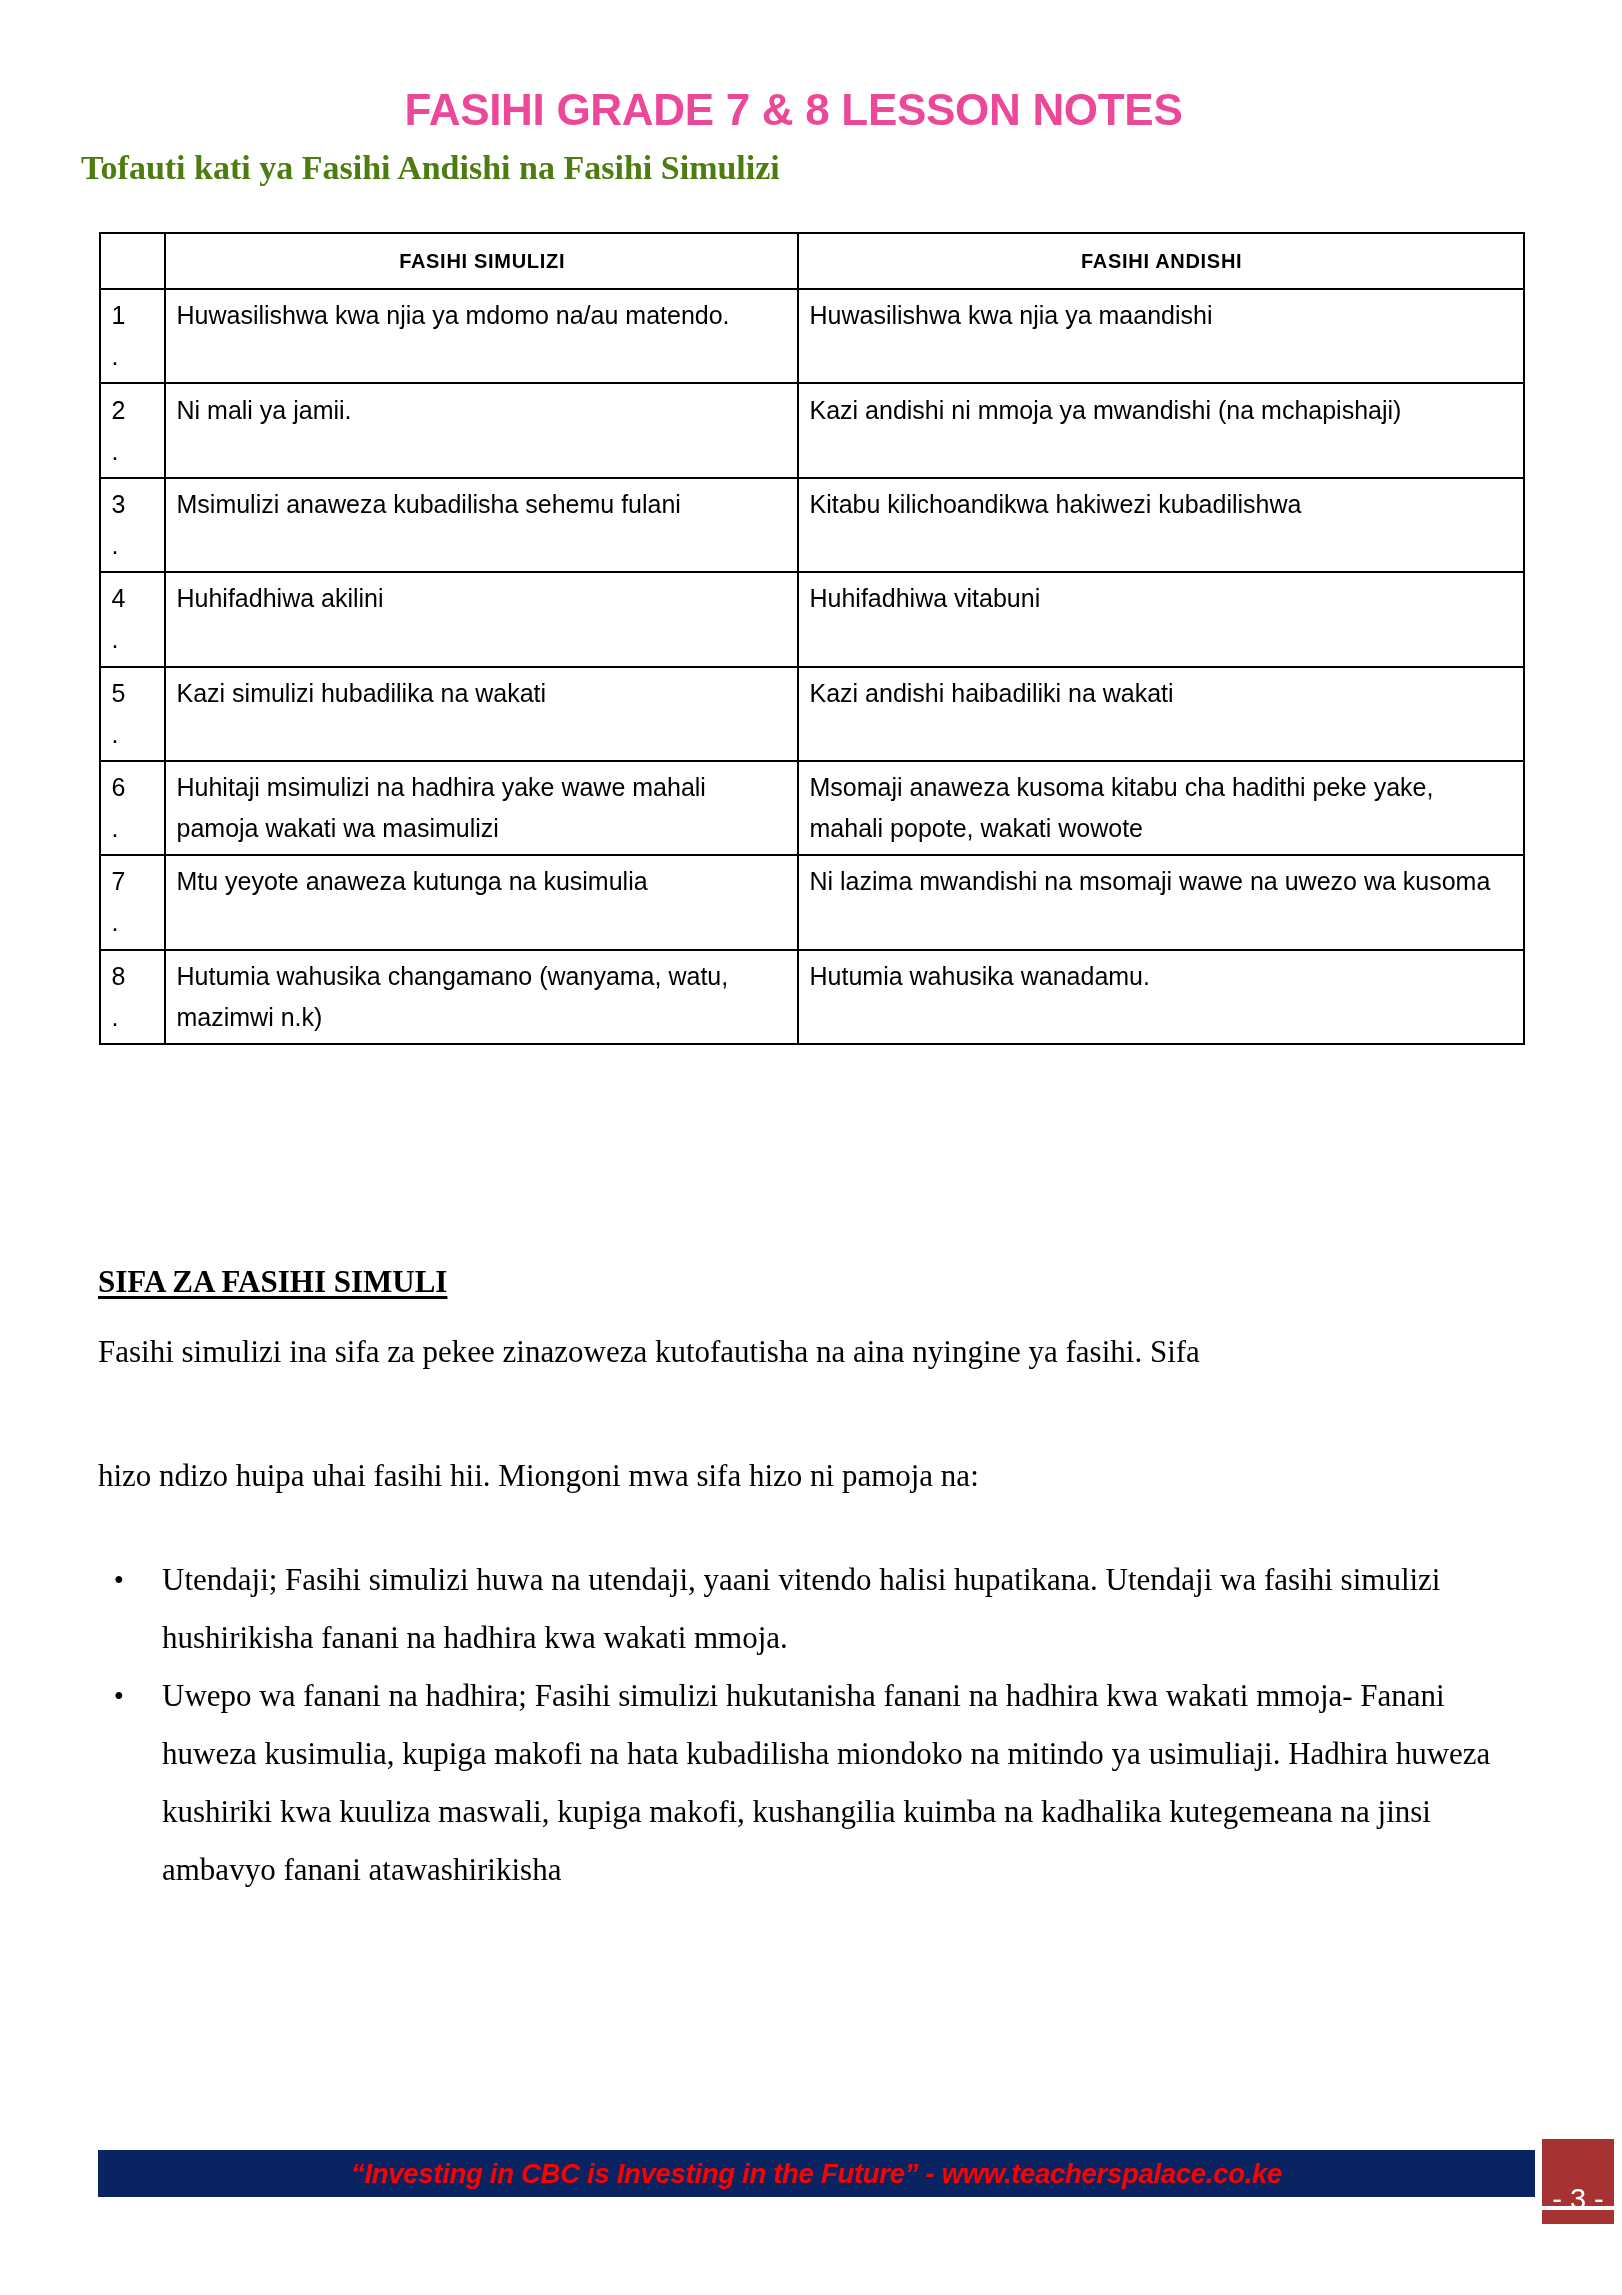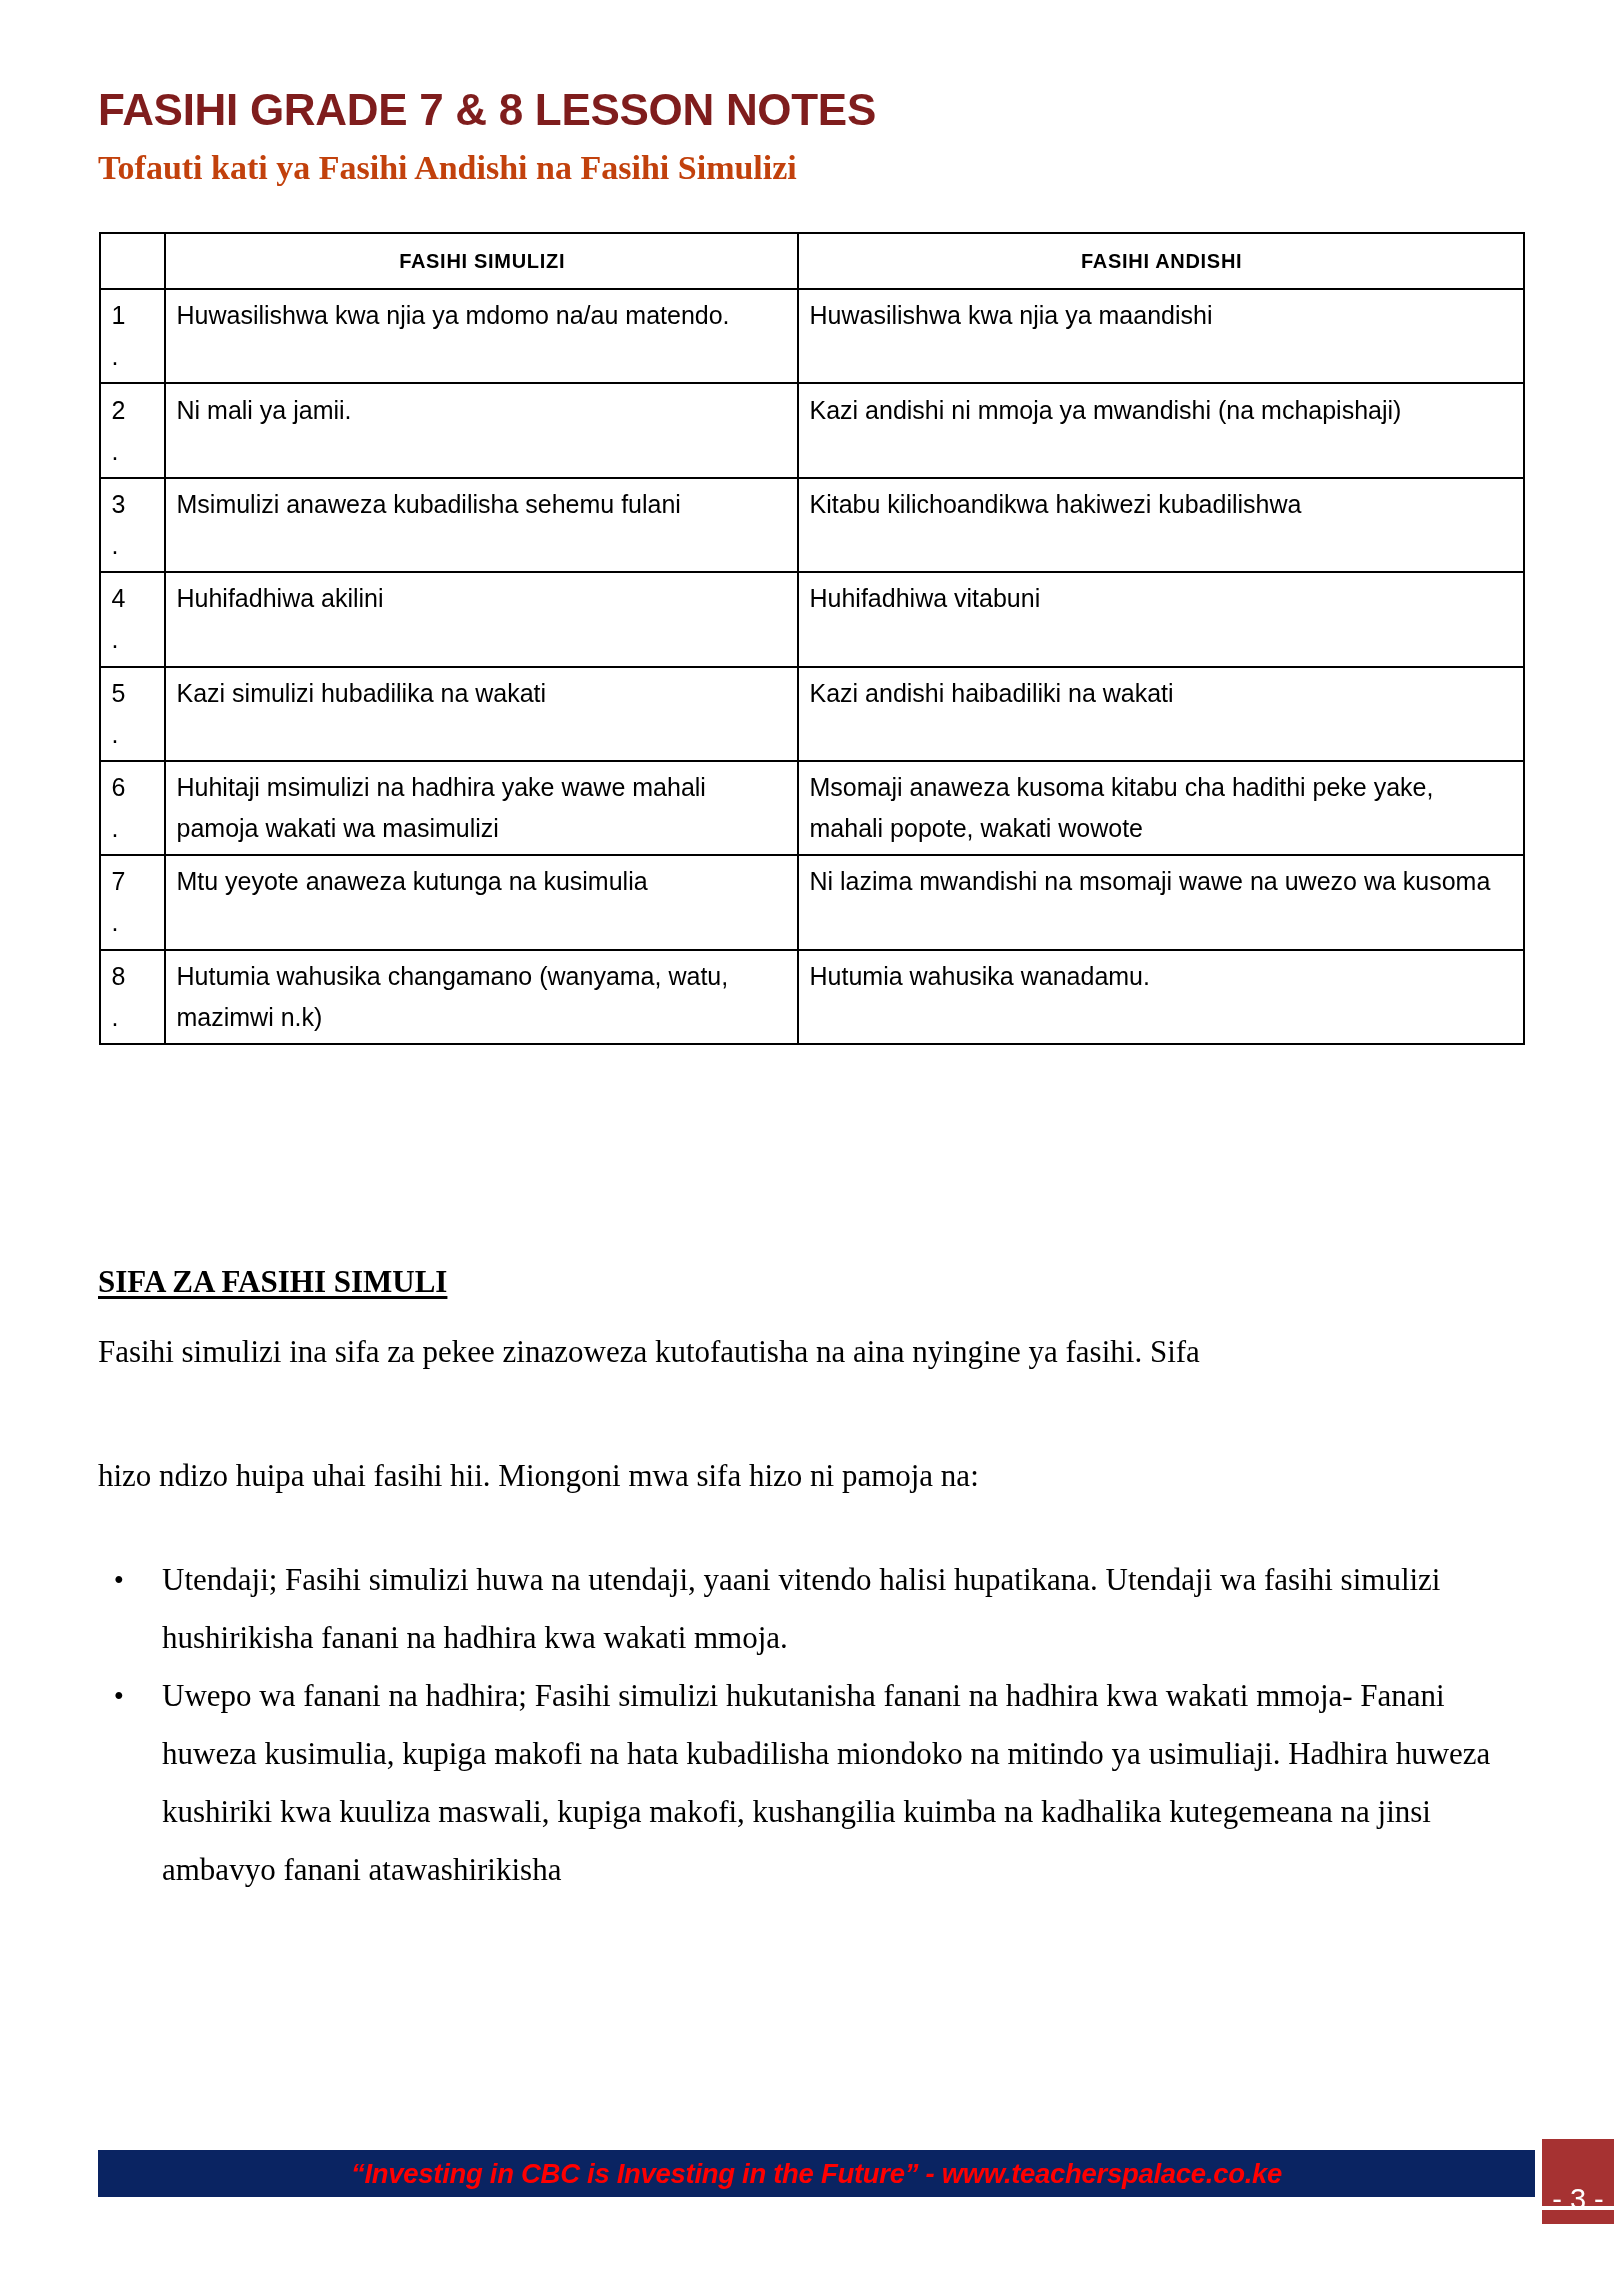--- a/index.html
+++ b/index.html
@@ -19,42 +19,42 @@
     position: absolute;
     inset: 0;
     width: 1623px;
     height: 2295px;
     overflow: hidden;
   }
 
   
   .doc-title {
     position: absolute;
-    left: 98px;
+    left: 80px;
     top: 84px;
     width: 1427px;
-    text-align: left;
+    text-align: center;
     font-family: "Liberation Sans", "DejaVu Sans", sans-serif;
     font-weight: bold;
     font-size: 44px;
     line-height: 51px;
     letter-spacing: -0.3px;
-    color: #7f1d1d;
+    color: #ec4899;
     white-space: nowrap;
   }
 
   .doc-subtitle {
     position: absolute;
-    left: 98px;
+    left: 81px;
     top: 147px;
     font-family: "Liberation Serif", "DejaVu Serif", serif;
     font-weight: bold;
     font-size: 34px;
     line-height: 41px;
-    color: #c2410c;
+    color: #4d7c0f;
     white-space: nowrap;
   }
 
   
   .cmp-table {
     position: absolute;
     left: 99px;
     top: 232px;
     width: 1425px;
     border-collapse: collapse;

